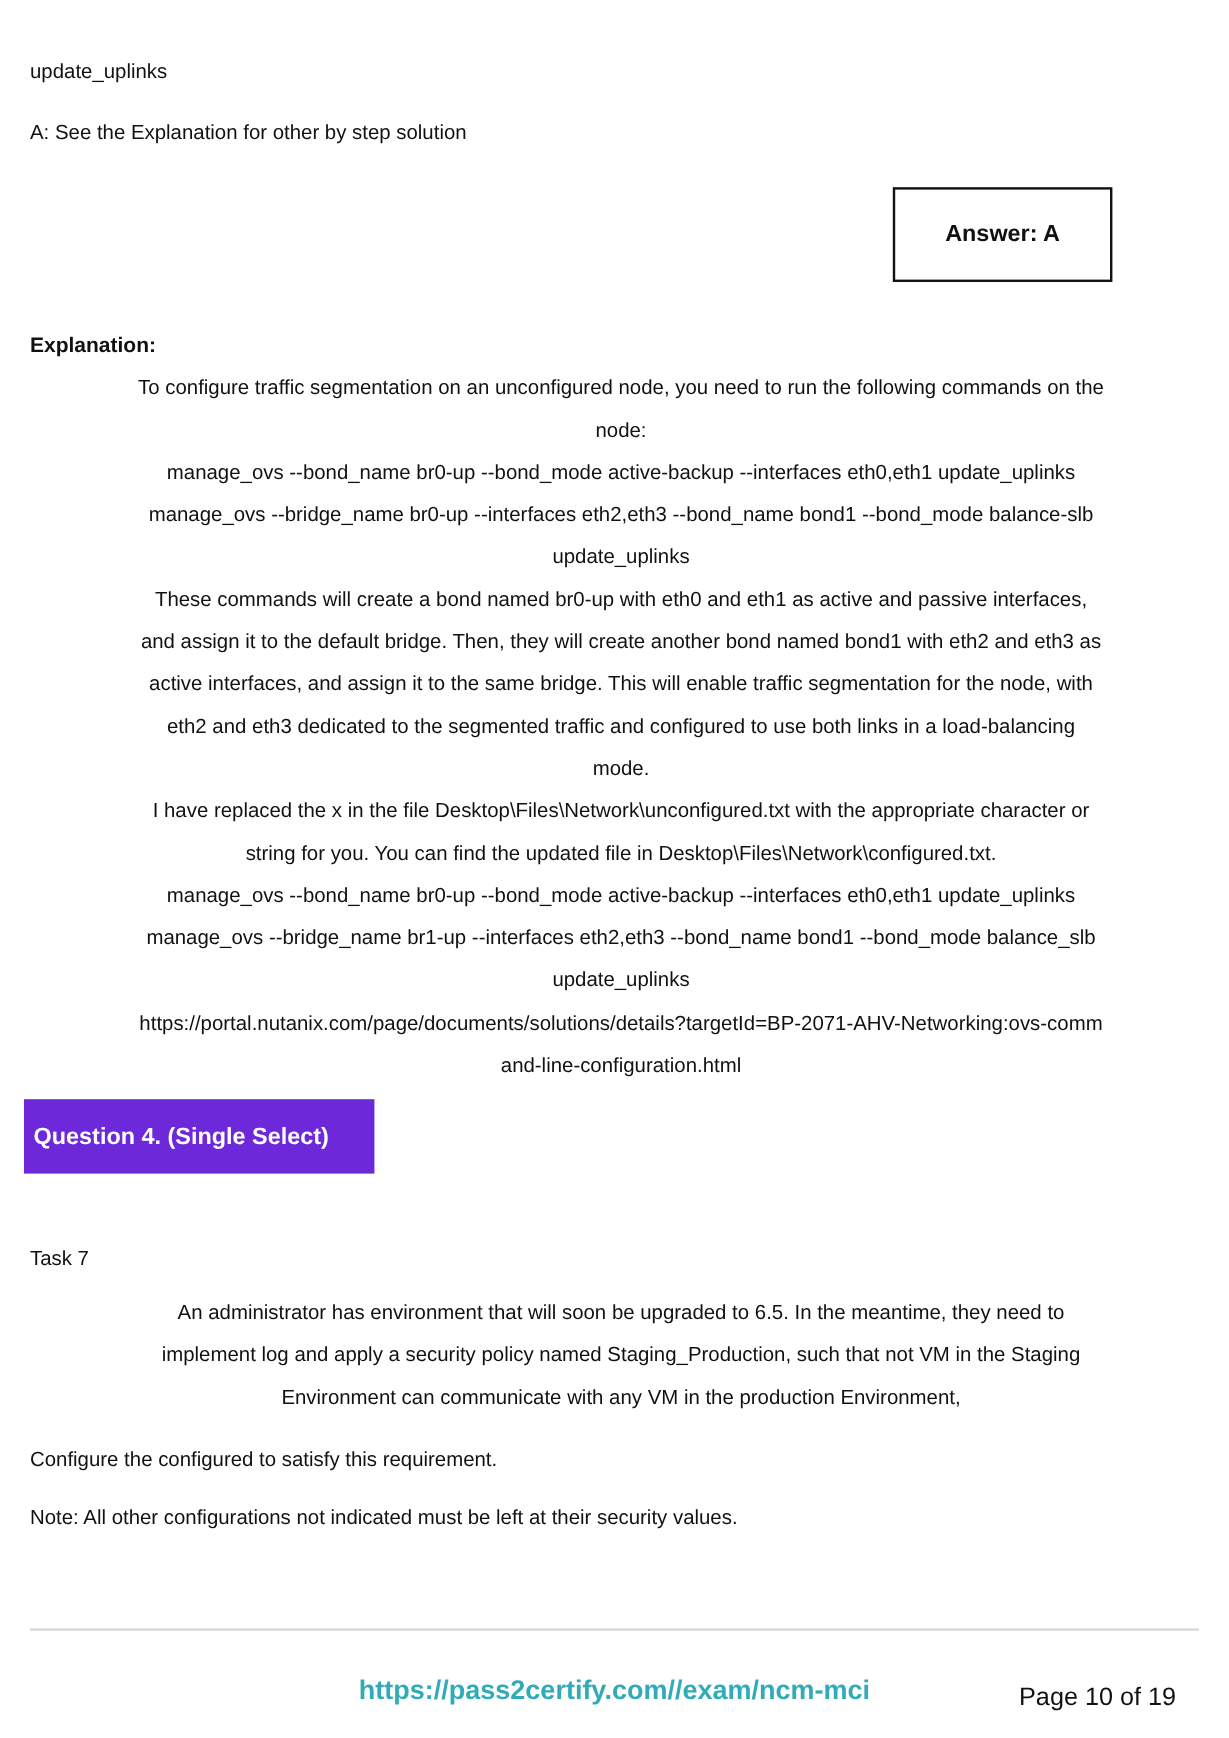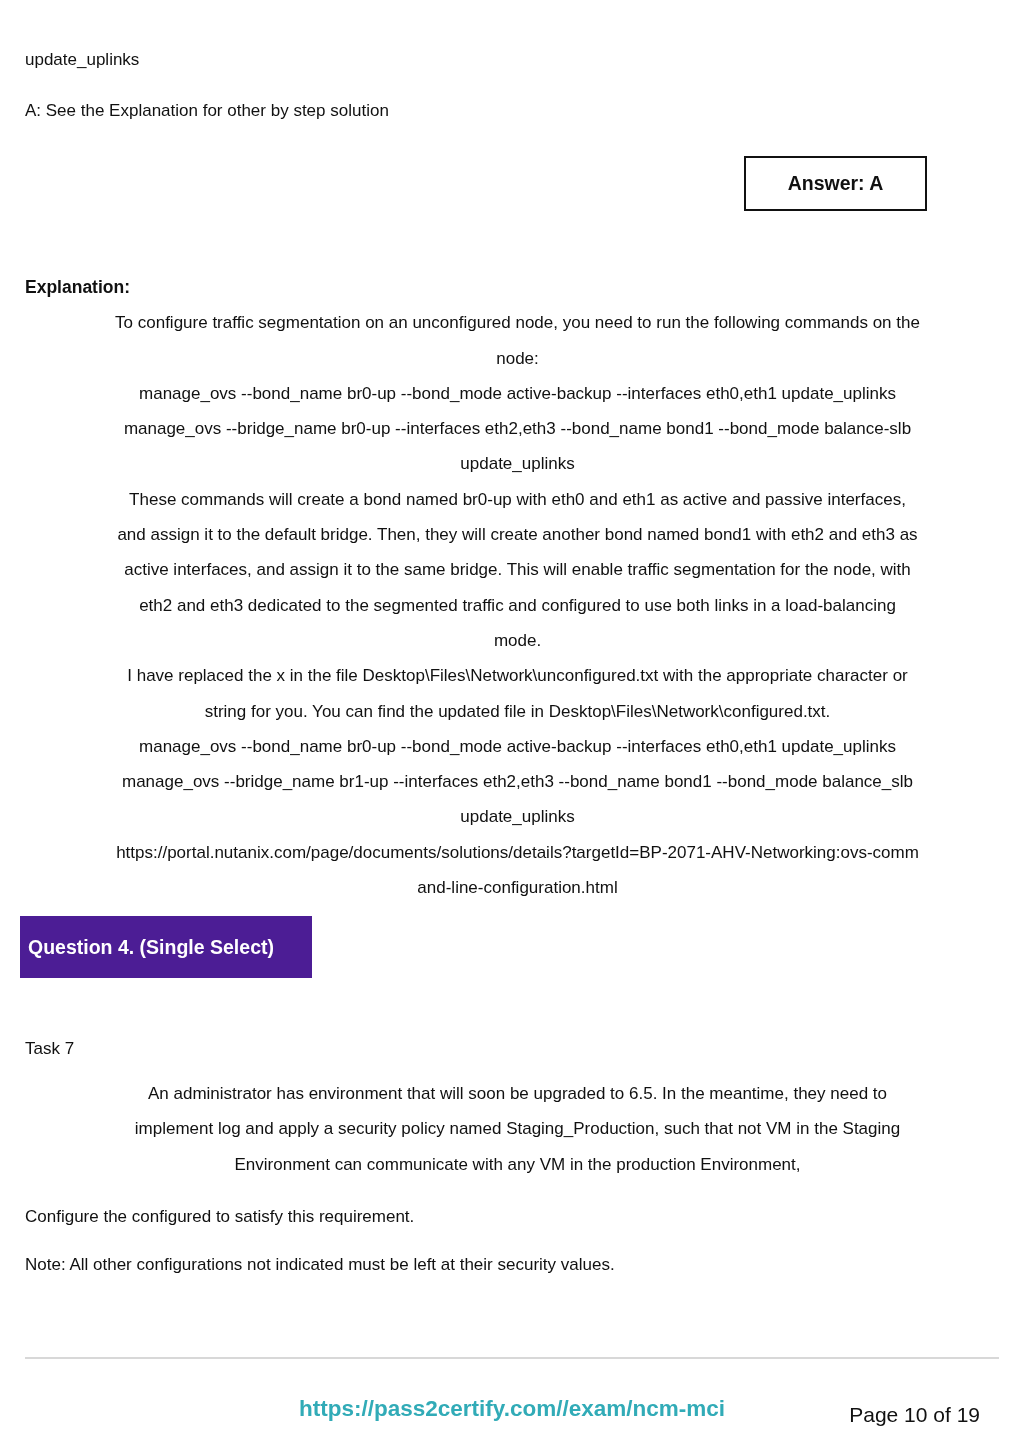--- a/index.html
+++ b/index.html
@@ -21,41 +21,41 @@
     font-size: 17px;
     line-height: 35.3px;
     white-space: nowrap;
     text-align: center;
   }
   #top-line-1 { left: 25px; top: 47px; }
   #top-line-2 { left: 25px; top: 98px; }
 
   #answer-box {
     left: 744px; top: 156px;
-    width: 183px; height: 55px;
+    width: 183px; height: 79px;
     border: 2.5px solid #111111;
     display: flex; align-items: center; justify-content: center;
   }
   #answer-box .answer-text {
     font-weight: bold;
     font-size: 19.5px;
     color: #111111;
   }
 
   #explanation-block { left: 25px; top: 270px; width: 985px; }
   #explanation-heading {
     font-weight: bold;
     font-size: 17.5px;
     line-height: 35.3px;
   }
 
   #question-banner {
     left: 20px; top: 916px;
     width: 292px; height: 62px;
-    background: #4c1d95;
+    background: #6d28d9;
     display: flex; align-items: center;
     padding-left: 8px;
   }
   #question-banner .banner-text {
     color: #ffffff;
     font-weight: bold;
     font-size: 19.5px;
     white-space: nowrap;
   }
 

